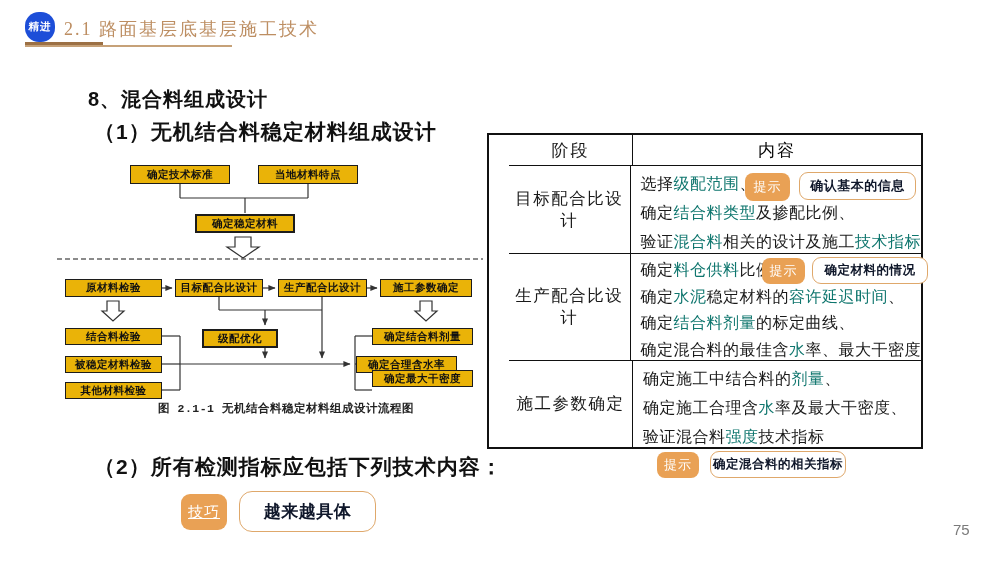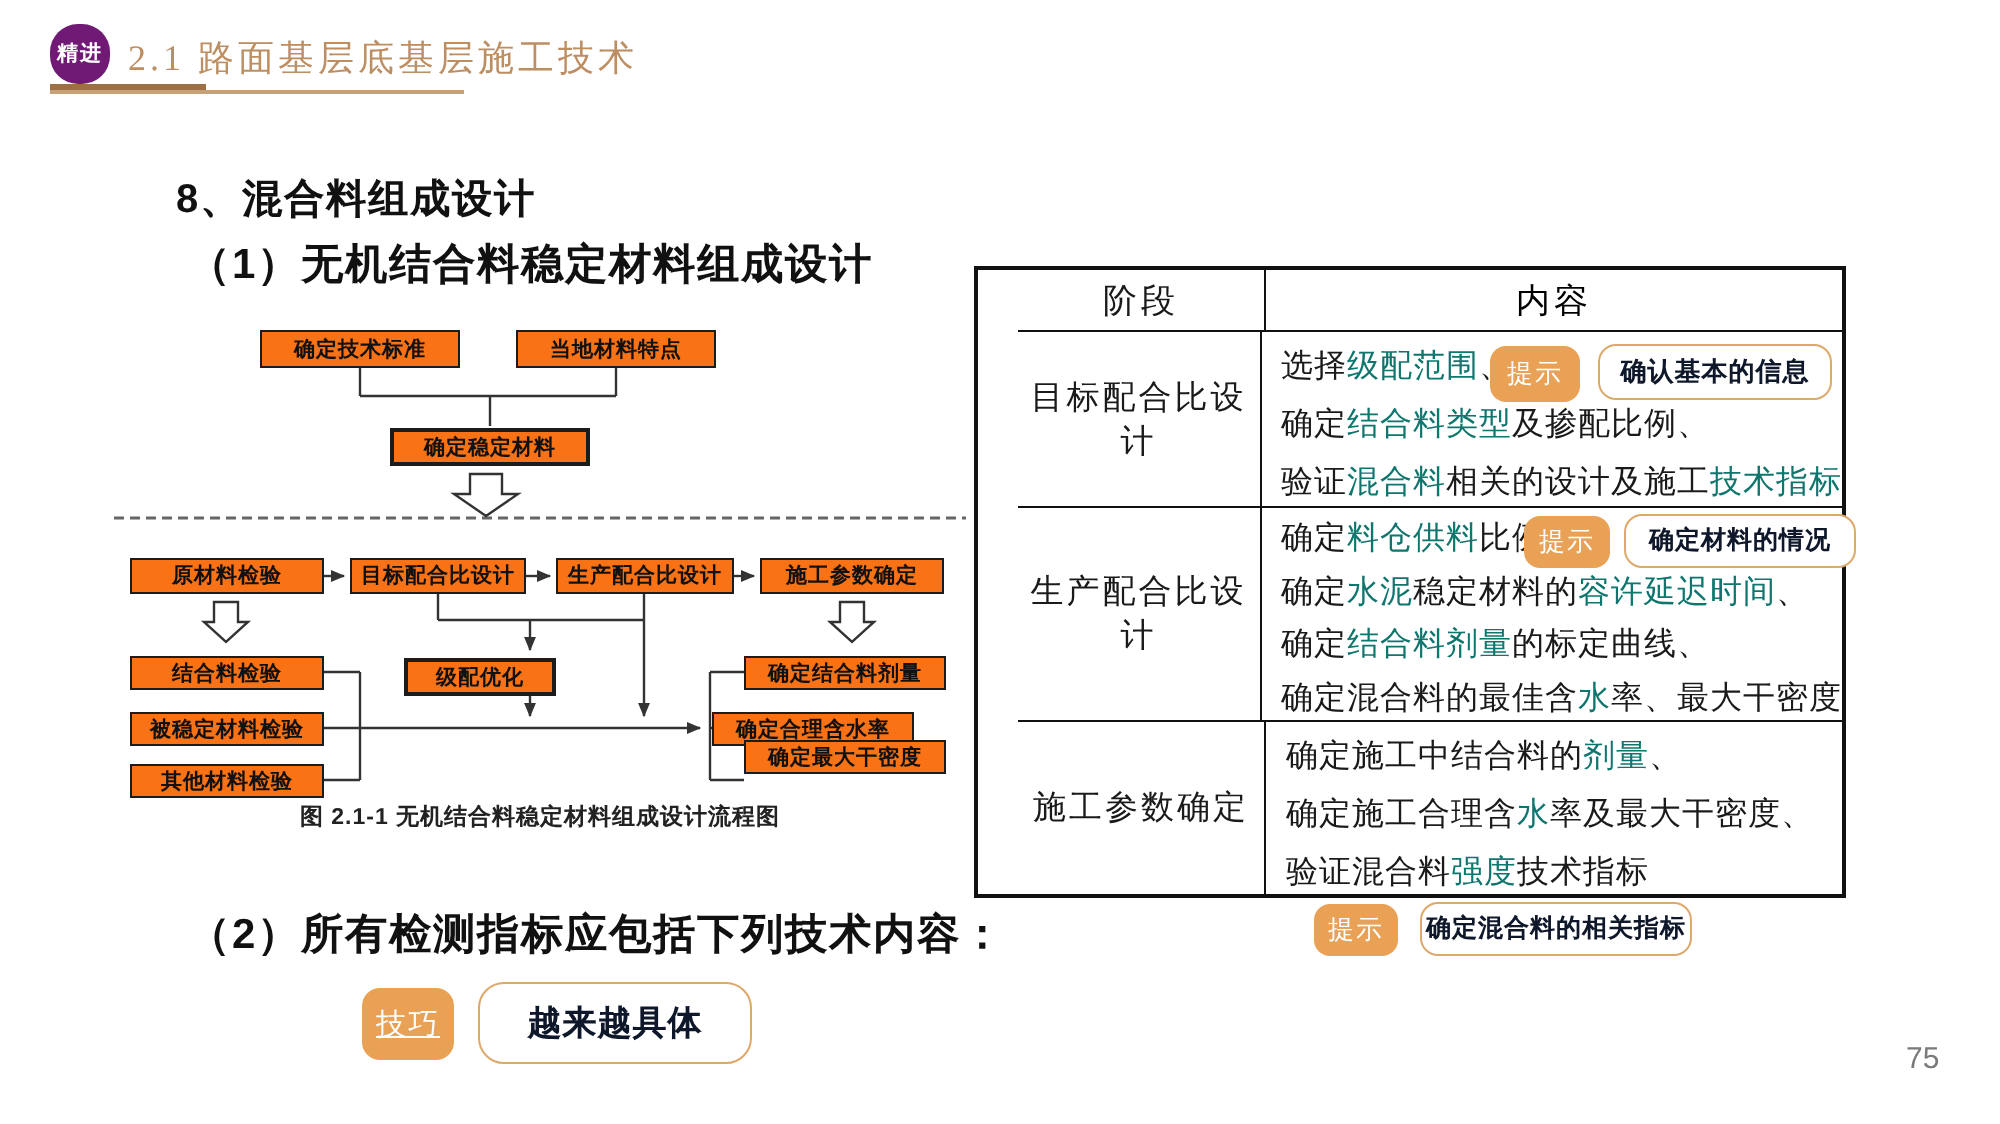--- a/index.html
+++ b/index.html
@@ -1,43 +1,43 @@
 <!DOCTYPE html>
 <html><head>
 <meta charset="utf-8">
 <style>
   * { margin:0; padding:0; box-sizing:border-box; }
   body { background:#e9e9e9; font-family:"Liberation Sans", sans-serif; }
   .page { position:relative; width:1000px; height:562px; background:#ffffff; overflow:hidden; }
 
   
   .logo-badge { position:absolute; left:25px; top:12px; width:30px; height:30px;
-    background:#701a75; color:#fff; border-radius:14px; font-size:10.5px; font-weight:bold;
+    background:#1d4ed8; color:#fff; border-radius:14px; font-size:10.5px; font-weight:bold;
     display:flex; align-items:center; justify-content:center; letter-spacing:1px;
     font-family:"Liberation Serif", serif; }
   .page-title { position:absolute; left:64px; top:17px; font-size:18px; color:#BD8E62;
     letter-spacing:2px; font-family:"Liberation Serif", serif; }
   .underline-thin { position:absolute; left:25px; top:45px; width:207px; height:1.5px; background:#C6A178; }
   .underline-thick { position:absolute; left:25px; top:42px; width:78px; height:5px; background:#9C7044; }
 
   
   .h-main { position:absolute; font-weight:bold; color:#111; font-size:20px; letter-spacing:1px; }
   .h8 { left:88px; top:86px; }
   .hsub1 { left:94px; top:118px; font-size:21px; }
   .hsub2 { left:94px; top:453px; font-size:21px; }
 
   
   .flowchart { position:absolute; left:55px; top:158px; width:430px; height:262px; }
   .flowchart svg { position:absolute; left:0; top:0; }
-  .fc-box { position:absolute; background:#f97316; border:1.4px solid #1c1c1c; color:#111;
+  .fc-box { position:absolute; background:#eab308; border:1.4px solid #1c1c1c; color:#111;
     display:flex; align-items:center; justify-content:center; font-size:10.5px; font-weight:bold;
     letter-spacing:0.5px; white-space:nowrap; }
   .fc-box.thick { border-width:2.4px; }
-  .fc-caption { position:absolute; left:0; top:243px; width:430px; text-align:center;
-    font-size:11.5px; font-weight:bold; color:#222; font-family:Liberation Sans, sans-serif; letter-spacing:0.5px; }
+  .fc-caption { position:absolute; left:16px; top:243px; width:430px; text-align:center;
+    font-size:11.5px; font-weight:bold; color:#222; font-family:Liberation Mono, monospace; letter-spacing:0.5px; }
 
   
   .dtable { position:absolute; left:487px; top:133px; width:436px; border:2px solid #111; background:#fff;padding-left:20px; }
   .trow { display:flex; border-top:1.5px solid #111; }
   .trow.first { border-top:none; }
   .tc1 { width:124px; border-right:1.5px solid #111; display:flex; align-items:center;
     justify-content:center; font-size:16.5px; color:#1a1a1a; letter-spacing:1.5px; text-align:center; }
   .tc2 { flex:1; padding:3px 0 0 10px; }
   .thead { height:30px; }
   .thead .tc1, .thead .tc2 { font-size:17px; letter-spacing:2px; padding:0;

